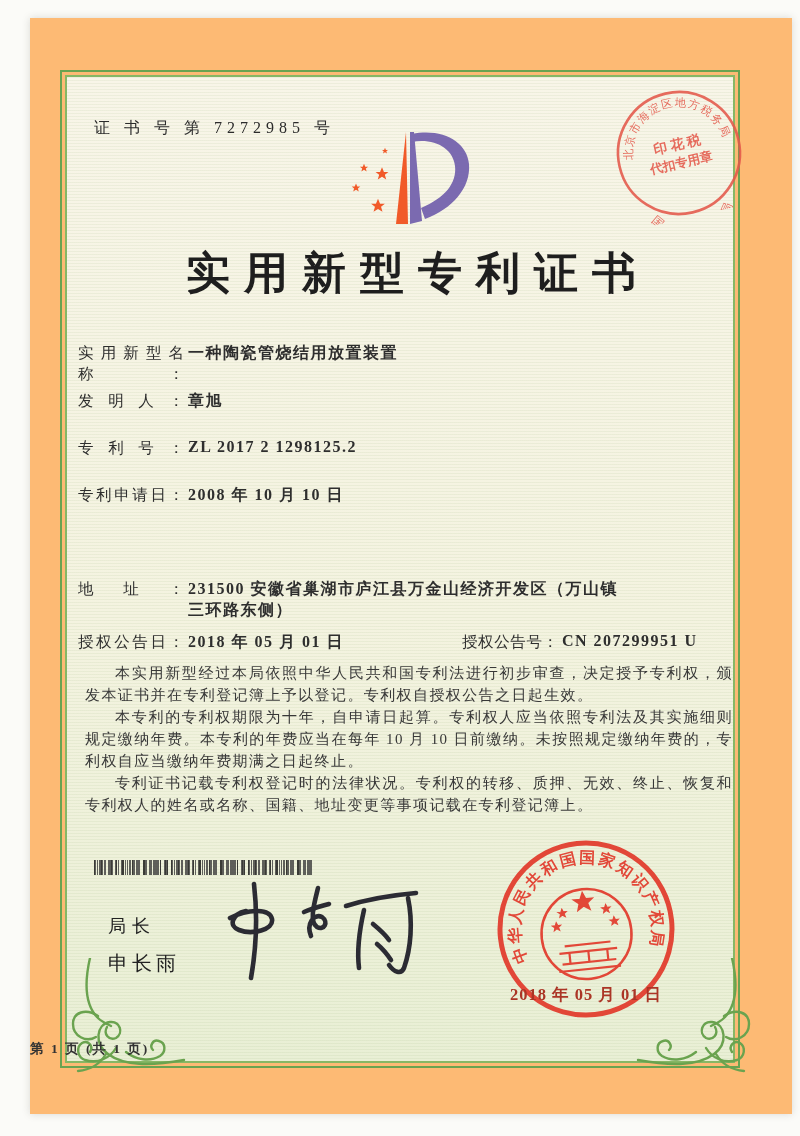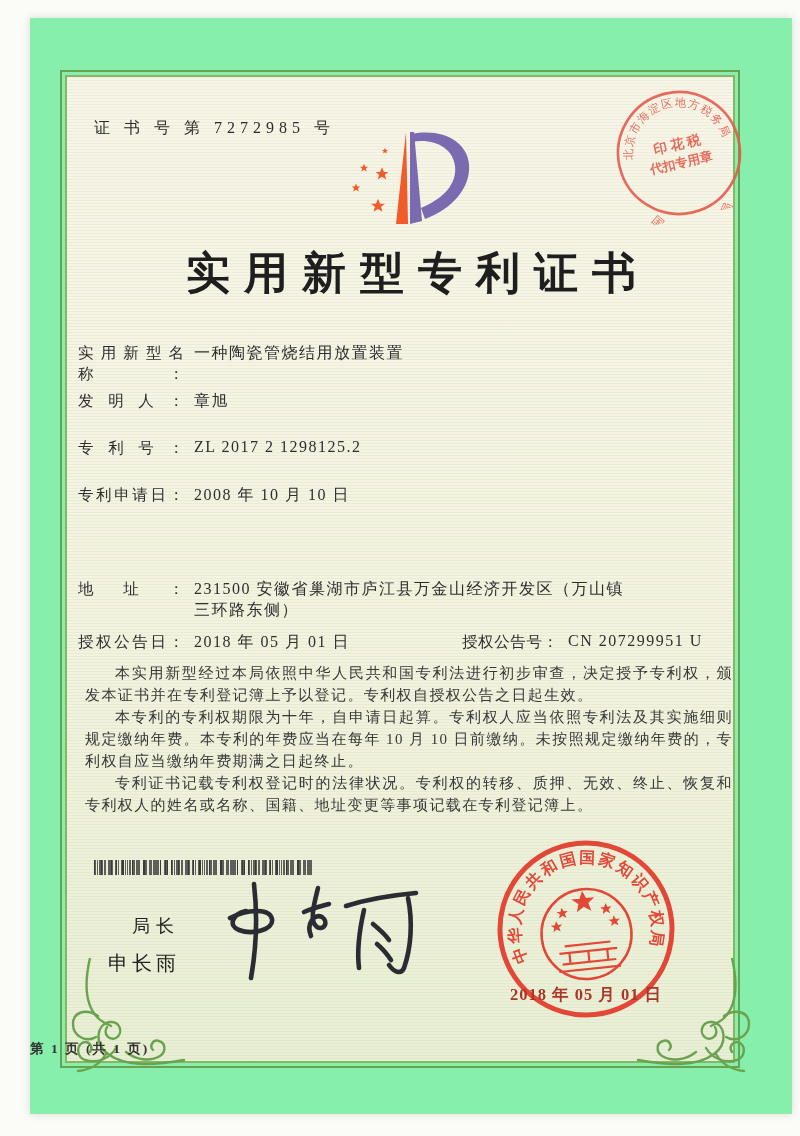--- a/index.html
+++ b/index.html
@@ -4,21 +4,21 @@
 <style>
   * { margin:0; padding:0; box-sizing:border-box; }
   html,body { width:800px; height:1136px; }
   body {
     font-family:"Liberation Serif", serif;
     background:#fbfbf8;
     position:relative; overflow:hidden;
   }
   .paper {
     position:absolute; left:30px; top:18px; width:762px; height:1096px;
-    background:#86efac;
+    background:#fdba74;
     box-shadow:0 0 8px rgba(60,60,50,.18);
   }
   .frame-outer {
     position:absolute; left:30px; top:52px; width:680px; height:998px;
     border:2px solid #69a351;
   }
   .frame-inner {
     position:absolute; inset:3px;
     border:2px solid #86b765;
     background:
@@ -33,40 +33,40 @@
   .title {
     position:absolute; left:0; top:226px; width:100%;
     text-align:center; font-size:44px; font-weight:bold;
     letter-spacing:14px; color:#1e1e1e; text-indent:14px;
   }
   .field-row { position:absolute; left:48px; display:flex; color:#2e2e2e; font-size:16px; }
   .field-label {
     display:inline-block; width:106px; min-width:106px;
     text-align:justify; text-align-last:justify; font-size:15.5px; color:#2e2e2e;
   }
-  .field-value { margin-left:10px; letter-spacing:1.5px; }
+  .field-value { margin-left:4px; letter-spacing:1.5px;font-weight:bold; }
   .field-value .line2 { display:block; }
   .row-0{top:325px}.row-1{top:373px}.row-2{top:420px}.row-3{top:467px}
   .row-4{top:514px}.row-5{top:561px}.row-6{top:614px}
   .grant-no { position:absolute; left:432px; top:614px; font-size:16px; color:#2e2e2e; display:flex; }
   .grant-no .field-label{ width:96px; min-width:96px; }
   .body-text {
     position:absolute; left:55px; top:644px; width:648px;
     font-size:15px; line-height:22px; letter-spacing:1.4px;
     color:#383838; text-align:justify;
   }
   .body-text p { text-indent:2em; }
   .barcode {
     position:absolute; left:64px; top:842px; width:218px; height:15px;
     background:
       repeating-linear-gradient(90deg,#3c3c3c 0 2px,transparent 2px 3px,#3c3c3c 3px 4px,transparent 4px 7px),
       repeating-linear-gradient(90deg,#3c3c3c 0 1px,transparent 1px 5px,#3c3c3c 5px 8px,transparent 8px 11px);
     background-blend-mode:multiply; opacity:.8;
   }
-  .signer-title { position:absolute; left:78px; top:896px; font-size:18px; letter-spacing:6px; color:#222;margin-left:24px; }
+  .signer-title { position:absolute; left:78px; top:896px; font-size:18px; letter-spacing:6px; color:#222; }
   .signer-name  { position:absolute; left:78px; top:932px; font-size:20px; letter-spacing:4px; color:#222; }
   .signature { position:absolute; left:178px; top:858px; width:230px; height:112px; }
   .seal { position:absolute; left:465px; top:820px; width:182px; height:182px; transform:rotate(-6deg); opacity:.93; }
   .seal-date {
     position:absolute; left:458px; top:966px; width:196px; text-align:center;
     font-size:16.5px; letter-spacing:1px; color:#ab3526; font-weight:bold;
   }
   .tax-stamp { position:absolute; left:584px; top:70px; width:130px; height:130px; transform:rotate(-13deg); opacity:.88; }
   .footer { position:absolute; left:0; top:1022px; width:100%; text-align:left; font-size:13.5px; letter-spacing:2px; color:#333;font-weight:bold; }
   .flourish { position:absolute; width:132px; height:122px; }

